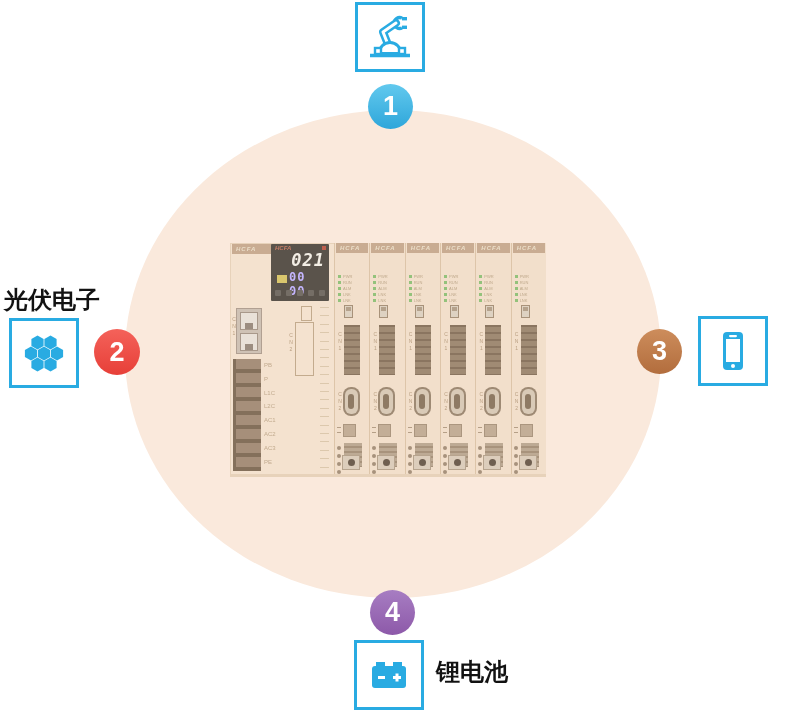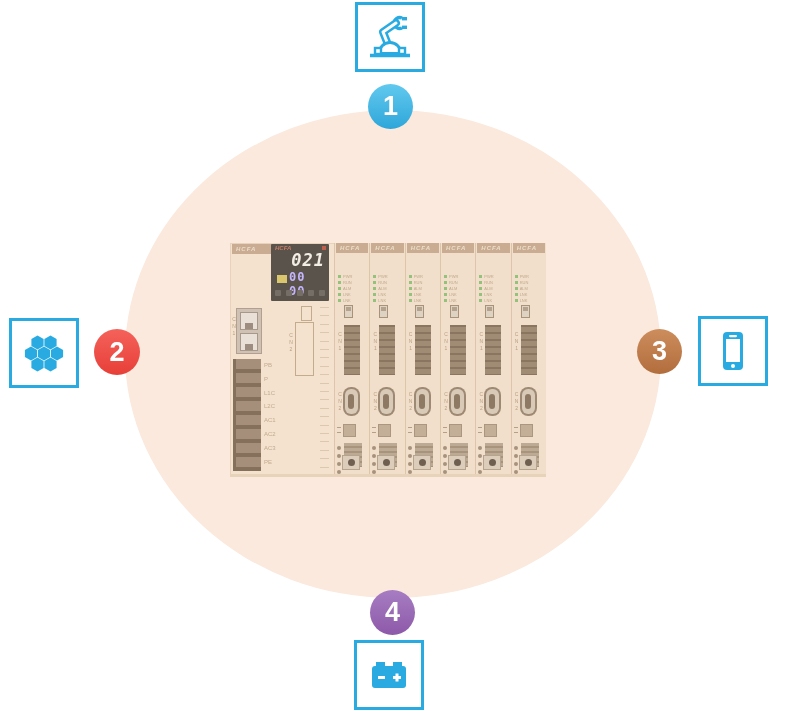--- a/index.html
+++ b/index.html
@@ -419,20 +419,21 @@
       <path d="M13 40.5 a11 11 0 0 1 22 0 z" fill="#ffffff" stroke="#29abe2" stroke-width="3"></path>
       <rect x="9" y="35" width="6" height="6" fill="#ffffff" stroke="#29abe2" stroke-width="2.4"></rect>
       <rect x="33" y="35" width="6" height="6" fill="#ffffff" stroke="#29abe2" stroke-width="2.4"></rect>
       <line x1="4" y1="42.5" x2="44" y2="42.5" stroke="#29abe2" stroke-width="3.4"></line>
     </svg>
   </div>
   <div class="badge badge-1" style="background: linear-gradient(rgb(98, 201, 238), rgb(46, 166, 218));">
     <span>1</span>
   </div>
 
+  <div class="node-label lbl-left">光伏电子</div>
   <div class="icon-box box-left">
     <svg width="48" height="48" viewBox="0 0 48 48">
       <g fill="#29abe2">
         <polygon points="17.5,6.5 23.6,10 23.6,17 17.5,20.5 11.4,17 11.4,10"></polygon>
         <polygon points="30.5,6.5 36.6,10 36.6,17 30.5,20.5 24.4,17 24.4,10"></polygon>
         <polygon points="11,17.5 17.1,21 17.1,28 11,31.5 4.9,28 4.9,21"></polygon>
         <polygon points="24,17.5 30.1,21 30.1,28 24,31.5 17.9,28 17.9,21"></polygon>
         <polygon points="37,17.5 43.1,21 43.1,28 37,31.5 30.9,28 30.9,21"></polygon>
         <polygon points="17.5,28.5 23.6,32 23.6,39 17.5,42.5 11.4,39 11.4,32"></polygon>
         <polygon points="30.5,28.5 36.6,32 36.6,39 30.5,42.5 24.4,39 24.4,32"></polygon>
@@ -461,14 +462,15 @@
   <div class="icon-box box-bottom">
     <svg width="48" height="48" viewBox="0 0 48 48">
       <rect x="11" y="11" width="9" height="6" fill="#29abe2"></rect>
       <rect x="28" y="11" width="9" height="6" fill="#29abe2"></rect>
       <rect x="7" y="15" width="34" height="22" rx="3" fill="#29abe2"></rect>
       <rect x="13" y="25" width="7" height="3" fill="#ffffff"></rect>
       <rect x="28" y="25" width="8" height="3" fill="#ffffff"></rect>
       <rect x="30.5" y="22.5" width="3" height="8" fill="#ffffff"></rect>
     </svg>
   </div>
+  <div class="node-label lbl-bottom">锂电池</div>
 
 </div>
 
 </body></html>

